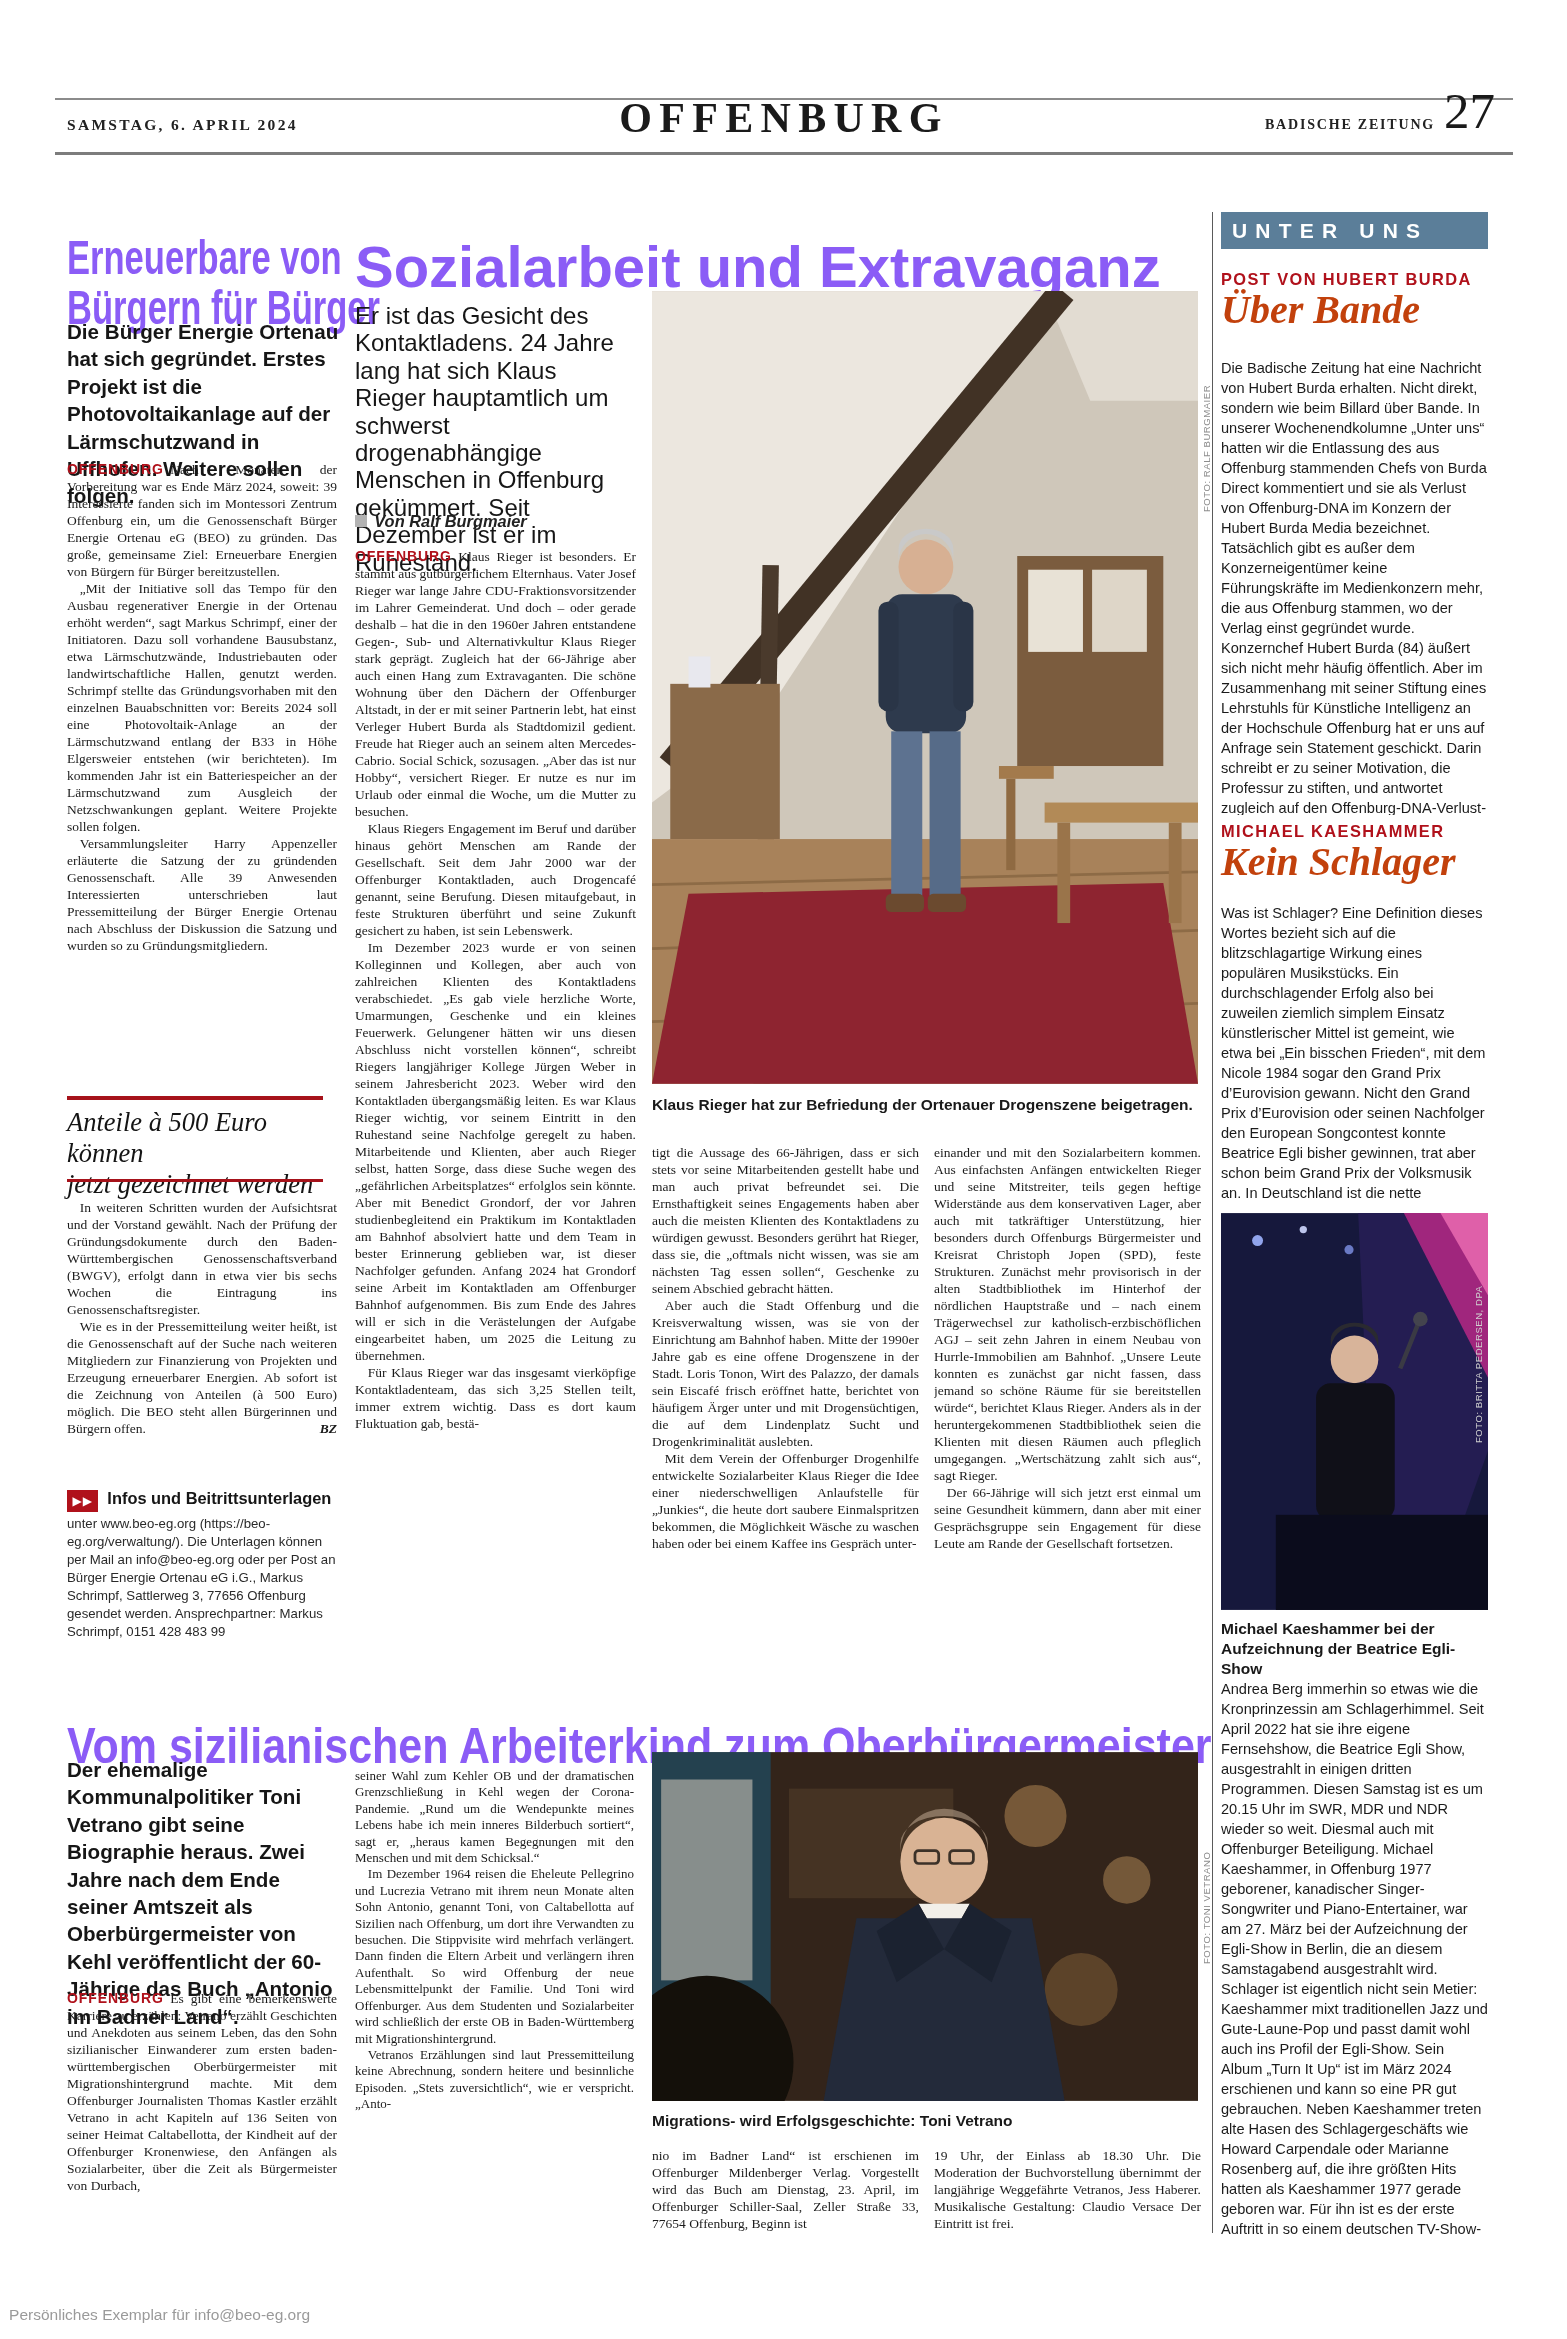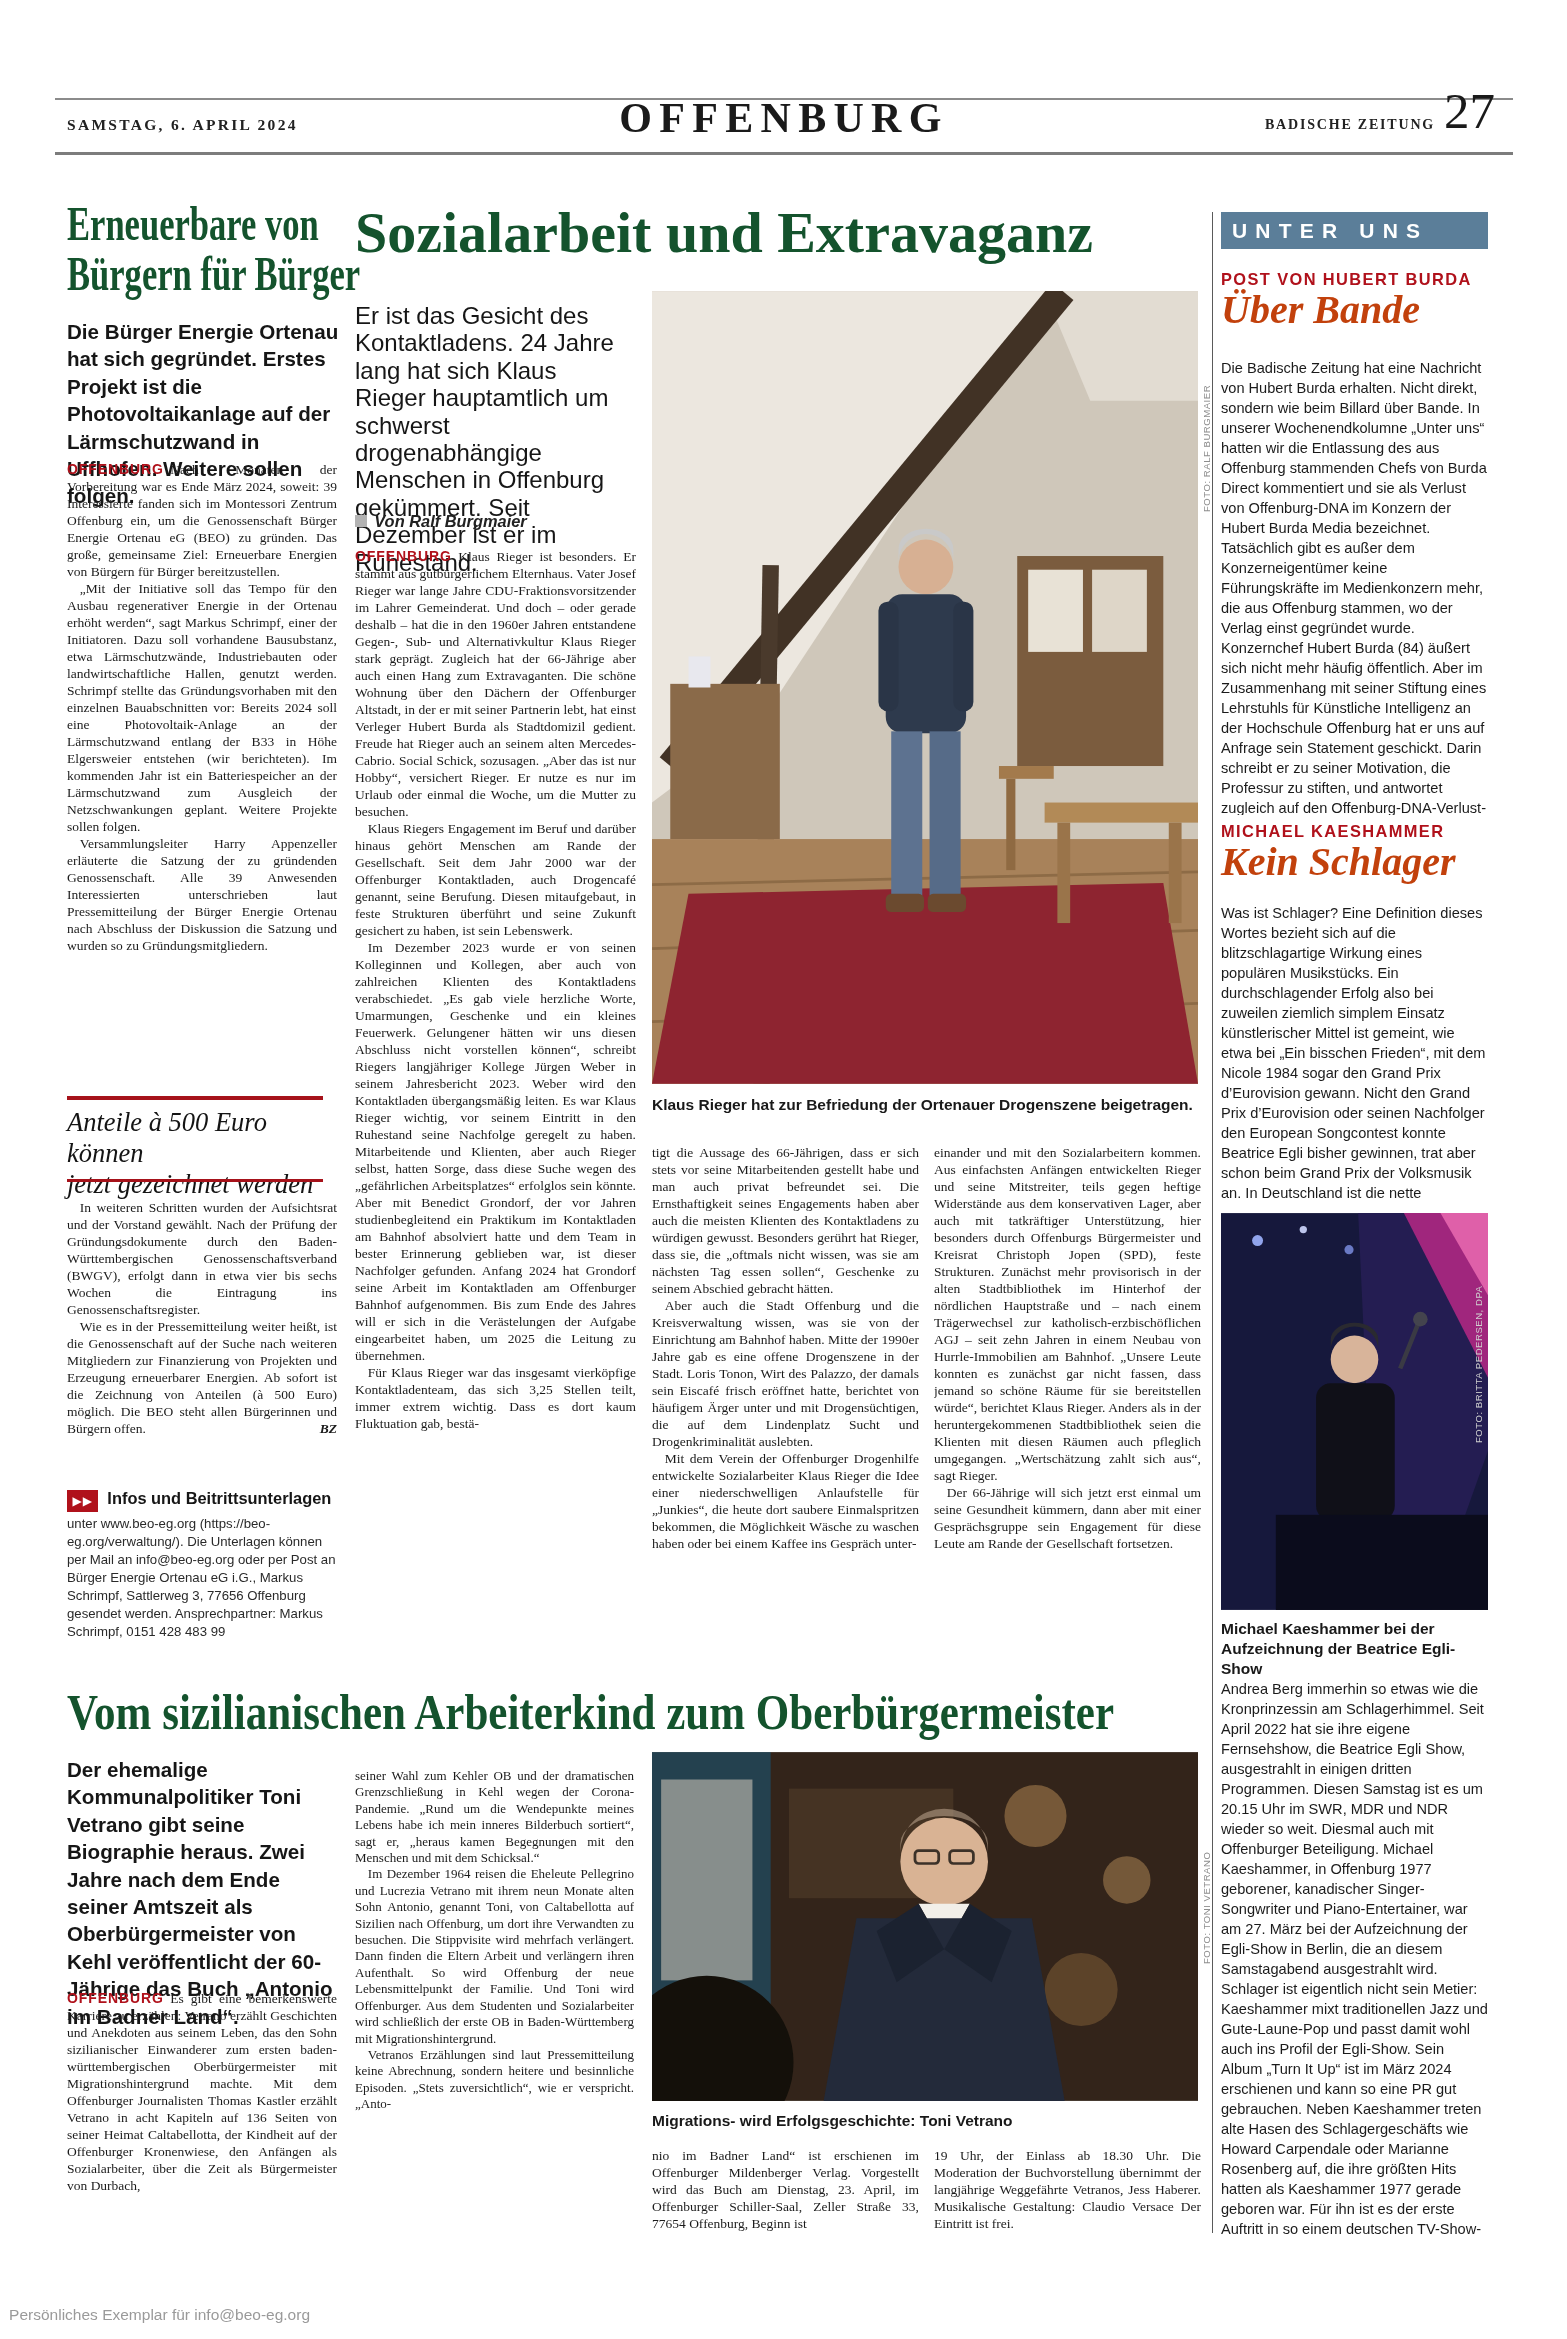--- a/index.html
+++ b/index.html
@@ -6,21 +6,21 @@
   .page{position:relative;width:1568px;height:2339px;background:#ffffff;overflow:hidden;
         font-family:"Liberation Serif",serif;color:#1b1b1b;}
   .abs{position:absolute;}
   
   .hrule{position:absolute;background:#8b8b8b;}
   .head-date{font-family:"Liberation Serif",serif;font-size:15.5px;letter-spacing:2.3px;font-weight:bold;color:#222;}
   .head-section{font-family:"Liberation Serif",serif;font-size:42px;letter-spacing:7.3px;font-weight:bold;color:#1a1a1a;}
   .head-brand{font-family:"Liberation Serif",serif;font-size:14px;letter-spacing:1.8px;font-weight:bold;color:#222;}
   .head-pagenum{font-family:"Liberation Serif",serif;font-size:51px;color:#1a1a1a;}
   
-  .hl-serif{font-family:Liberation Serif, serif;font-weight:bold;color:#14532d;line-height:1.04;}
+  .hl-serif{font-family:Liberation Sans, sans-serif;font-weight:bold;color:#8b5cf6;line-height:1.04;margin-top:34px;}
   .condense{transform:scaleX(0.72);transform-origin:0 50%;white-space:nowrap;}
   .condense86{transform:scaleX(0.86);transform-origin:0 50%;white-space:nowrap;}
   .lead-bold{font-family:"Liberation Sans",sans-serif;font-weight:bold;font-size:20.6px;line-height:27.4px;color:#161616;}
   .lead-main{font-family:"Liberation Sans",sans-serif;font-size:24px;line-height:27.4px;color:#161616;}
   .serif-body{font-family:"Liberation Serif",serif;font-size:13.5px;line-height:17px;text-align:justify;hyphens:auto;color:#1b1b1b;overflow:hidden;}
   .sans-body{font-family:"Liberation Sans",sans-serif;font-size:14.6px;line-height:20px;color:#1b1b1b;overflow:hidden;}
   .para{margin:0;}
   .para.indent{text-indent:12.8px;}
   .kicker{font-family:"Liberation Sans",sans-serif;font-weight:bold;color:#b0111b;font-size:14px;letter-spacing:0.9px;margin-right:6.4px;}
   .kicker-line{font-family:"Liberation Sans",sans-serif;font-weight:bold;color:#b0111b;font-size:16.4px;letter-spacing:1.4px;}

